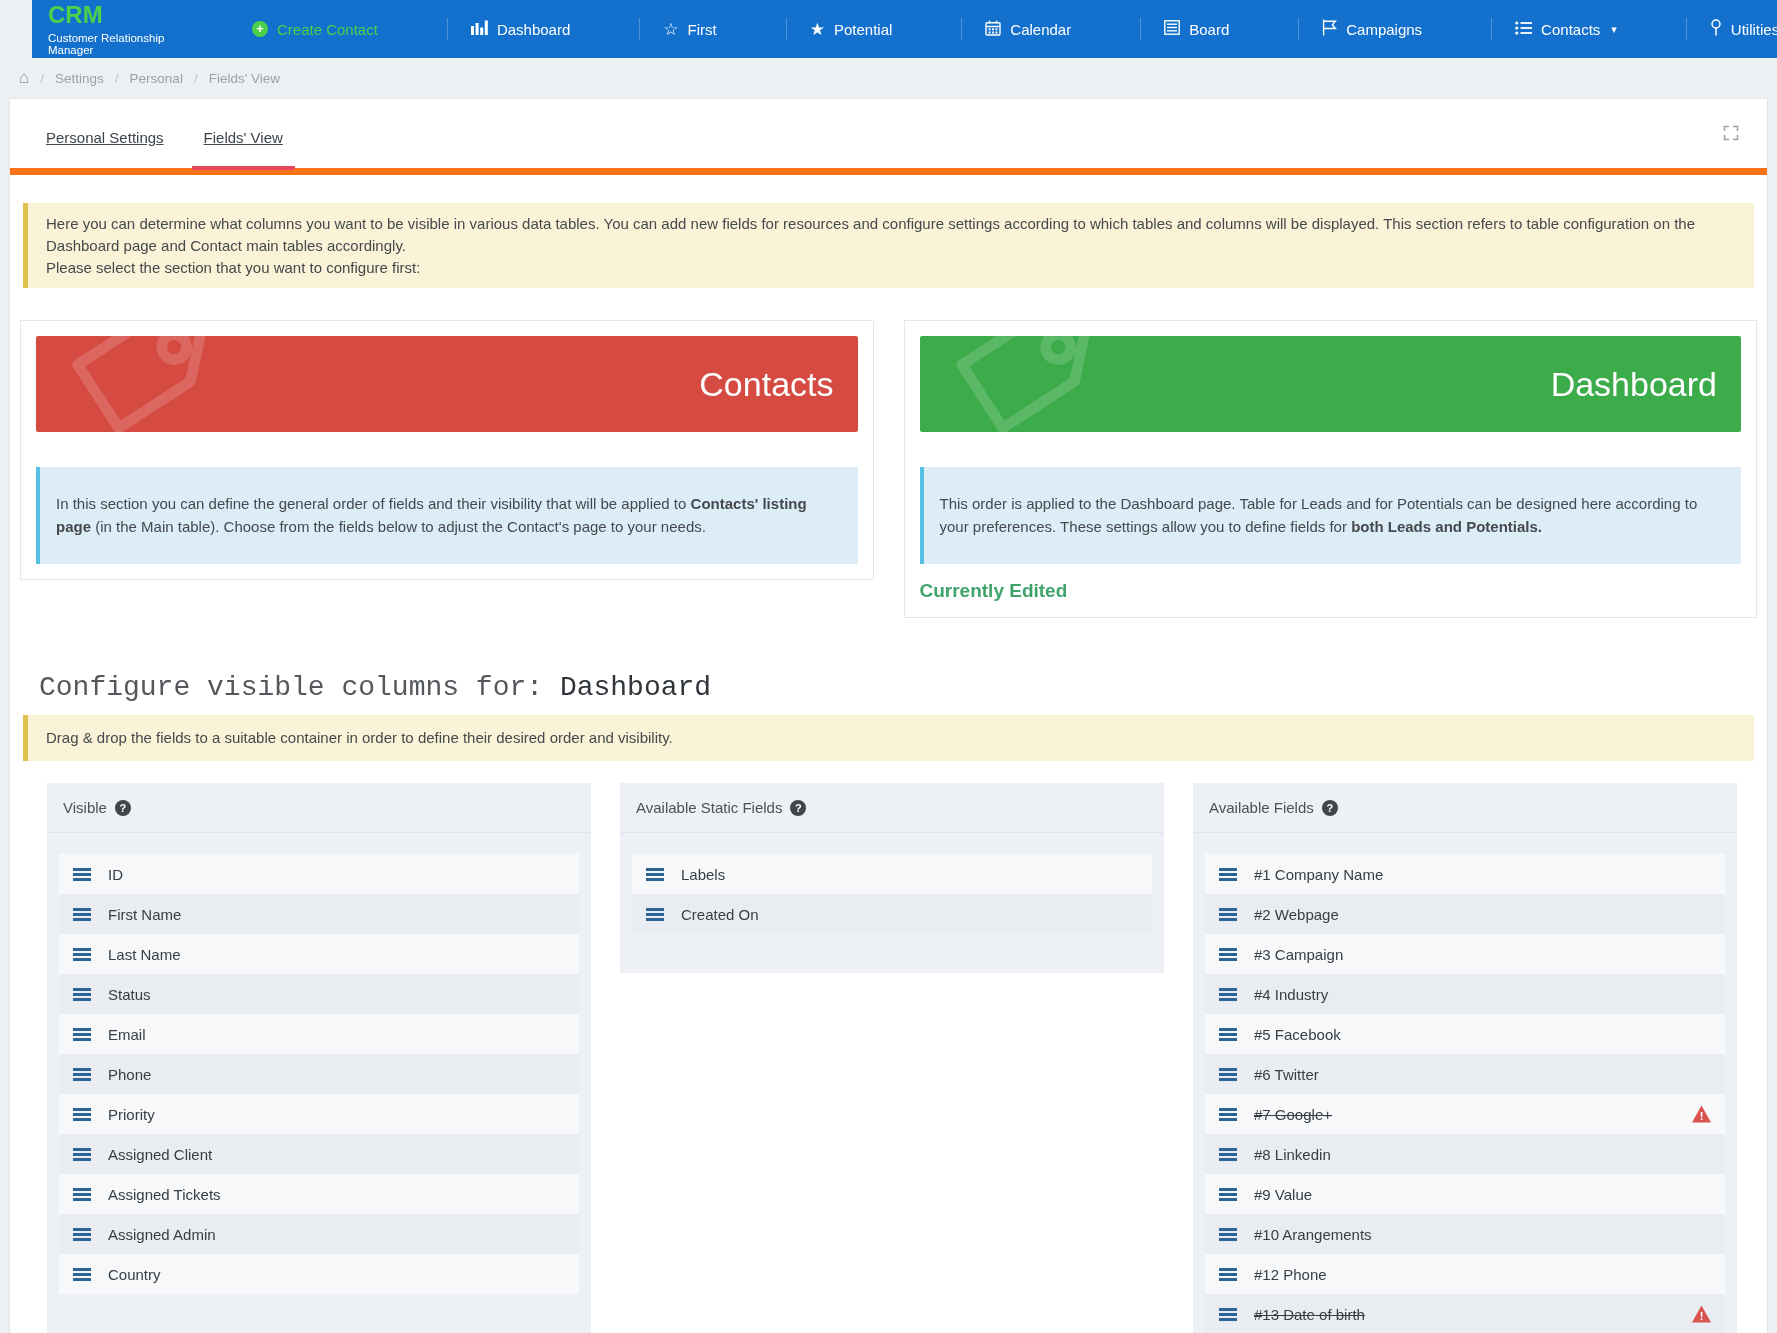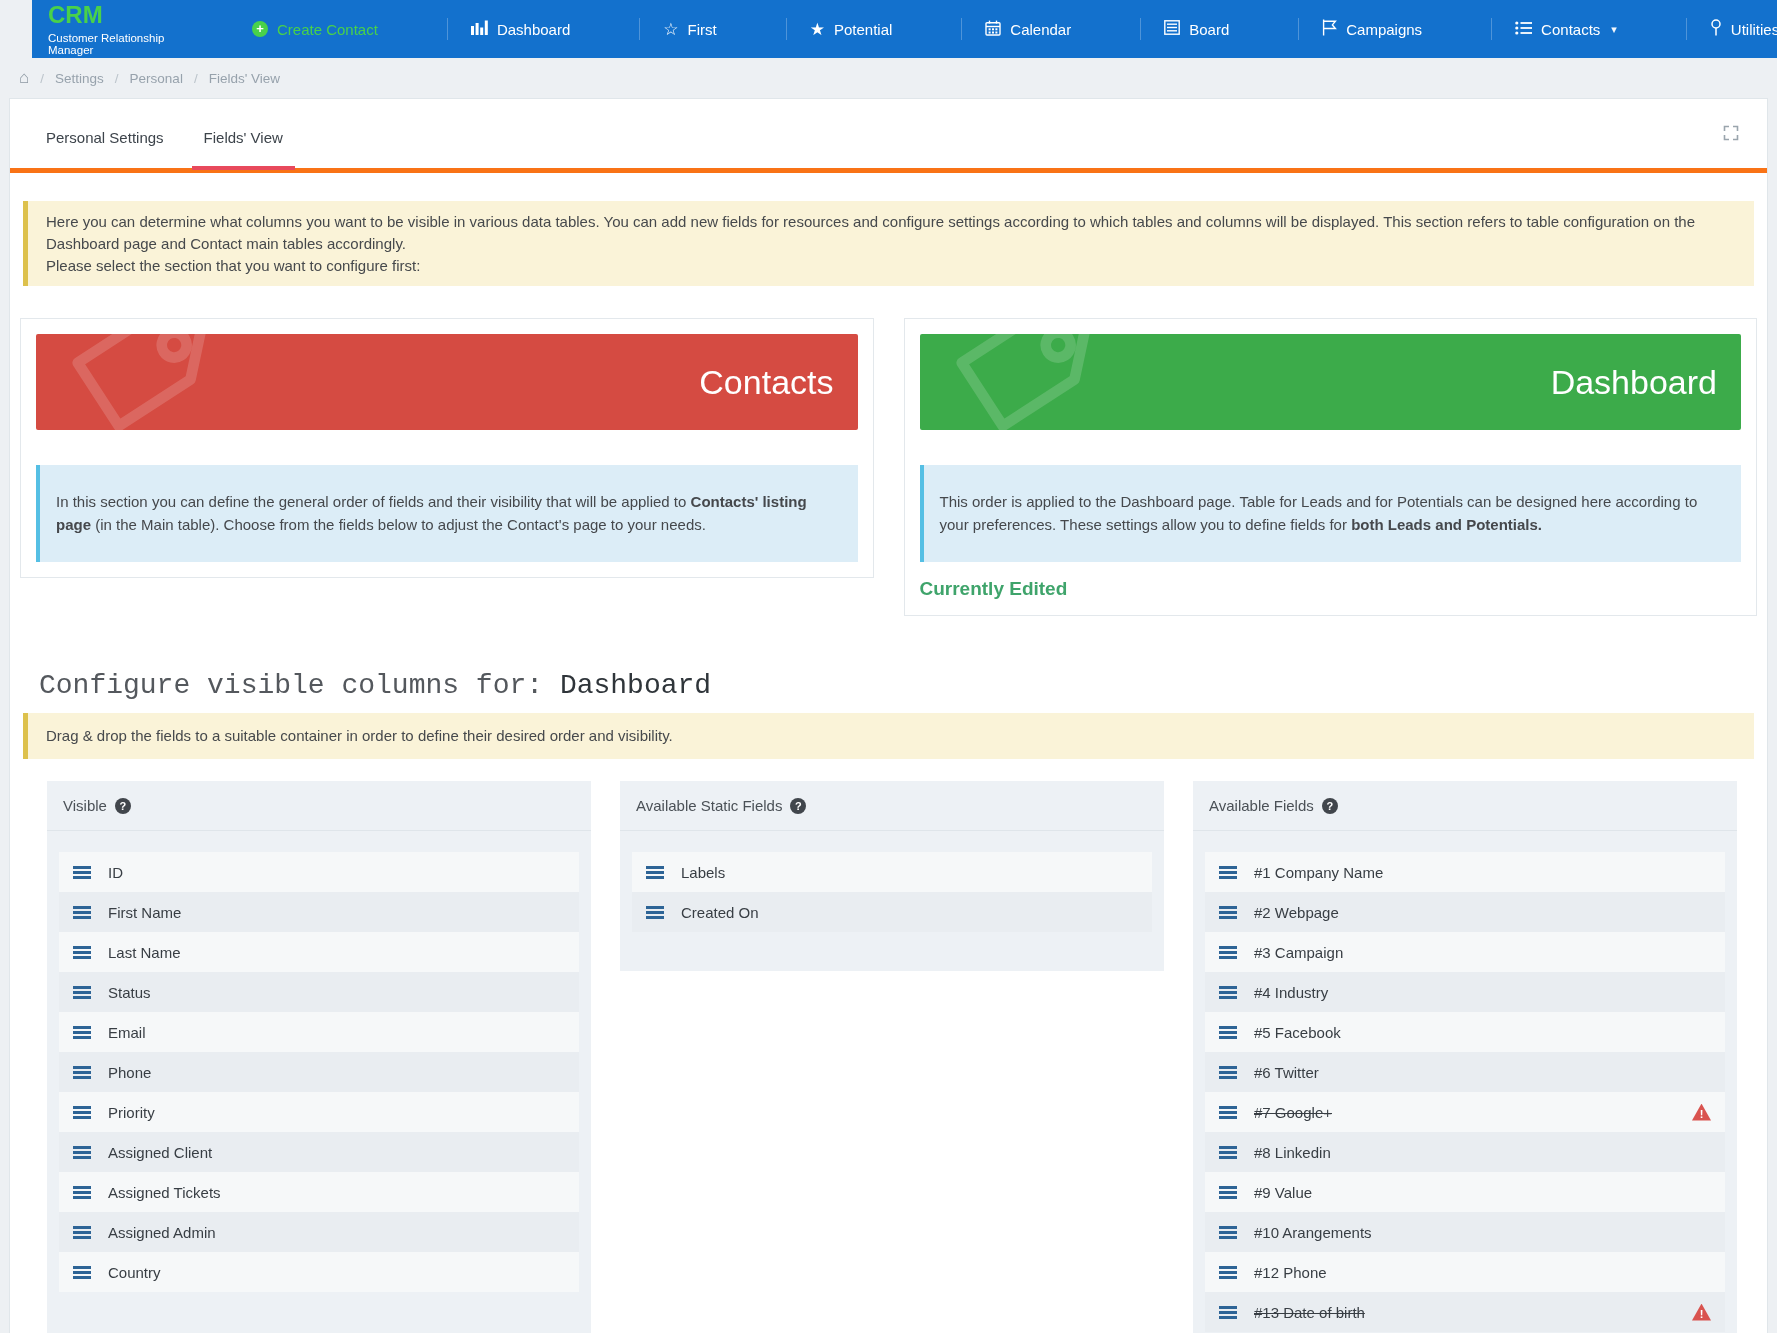--- a/index.html
+++ b/index.html
@@ -38,21 +38,21 @@
   
   .breadcrumbs { height:40px; display:flex; align-items:center; gap:11px; padding:0 19px; color:#97a2ac; font-size:13.5px; }
   .home-glyph { font-size:17px; font-weight:bold; color:#8d98a2; cursor:pointer; }
   .crumb { cursor:pointer; }
   .crumb-sep { color:#bcc4cb; }
 
   
   .main-card { margin:0 9px; background:#fff; border:1px solid #e0e6ea; position:relative; padding-bottom:8px; }
   .card-expand { position:absolute; top:26px; right:28px; cursor:pointer; }
 
-  .tabs { display:flex; padding:0 24px; margin-top:30px; border-bottom:5px solid #f97316; }
+  .tabs { display:flex; padding:0 24px; margin-top:30px; border-bottom:7px solid #f97316;text-decoration:underline; }
   .tab { padding:0 12px 22px; font-size:15px; color:#3d444b; margin-right:16px; position:relative; cursor:pointer; }
   .tab.active::after { content:""; position:absolute; left:0; right:0; bottom:-2px; height:4px; background:#e8495c; }
 
   .note-yellow { margin:28px 13px 0; background:#faf3d8; border-left:5px solid #ddc14c; padding:10px 18px; font-size:15px; color:#46494c; line-height:1.45; }
   .note-yellow.single { margin-top:12px; padding:12px 18px; }
 
   
   .selector-row { display:flex; gap:30px; margin:32px 10px 0; align-items:flex-start; }
   .selector-card { flex:1; background:#fff; border:1px solid #e3e8ec; padding:15px; cursor:pointer; }
   .banner { height:96px; position:relative; overflow:hidden; display:flex; align-items:center; justify-content:flex-end; padding-right:24px; border-radius:2px; }

